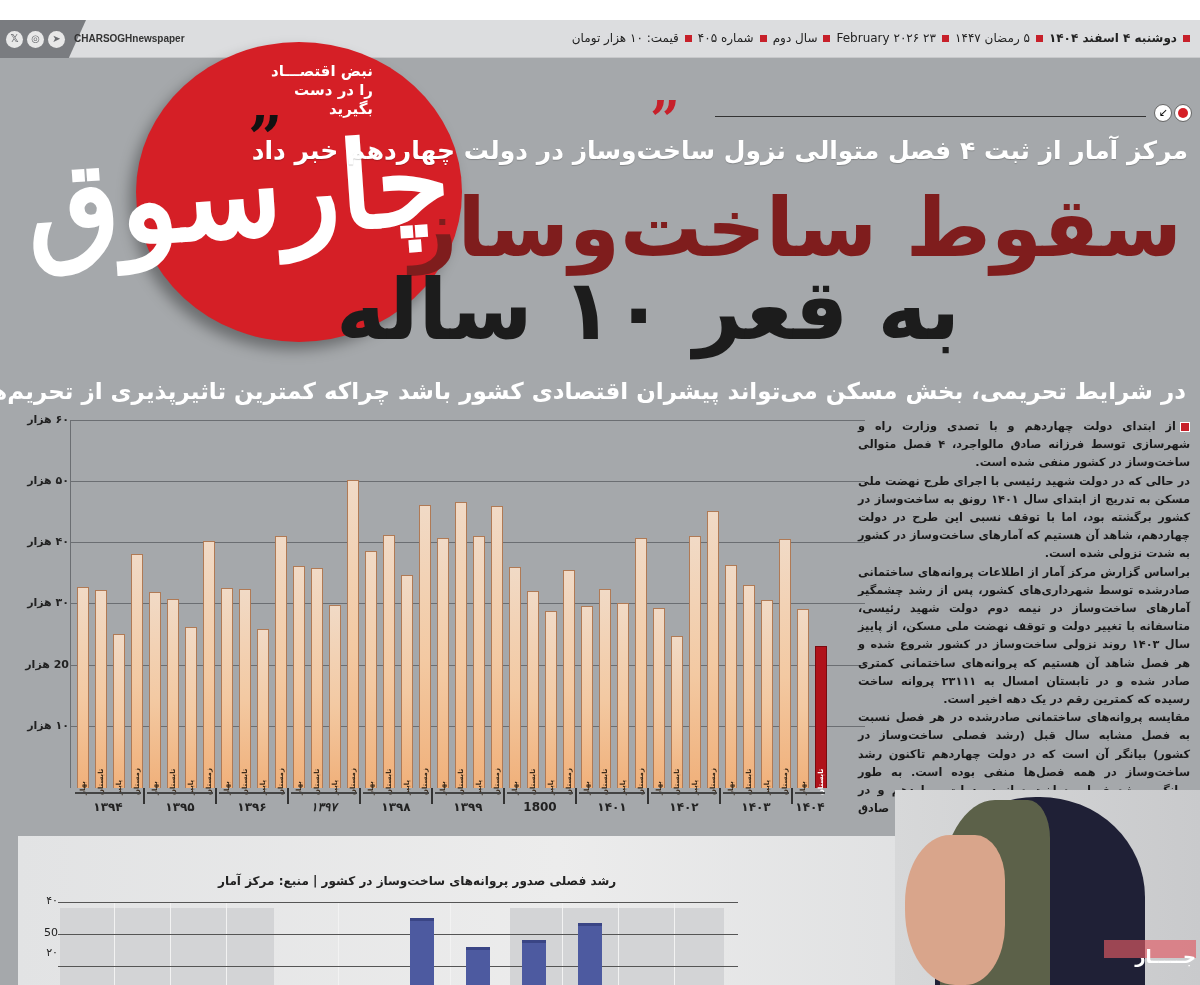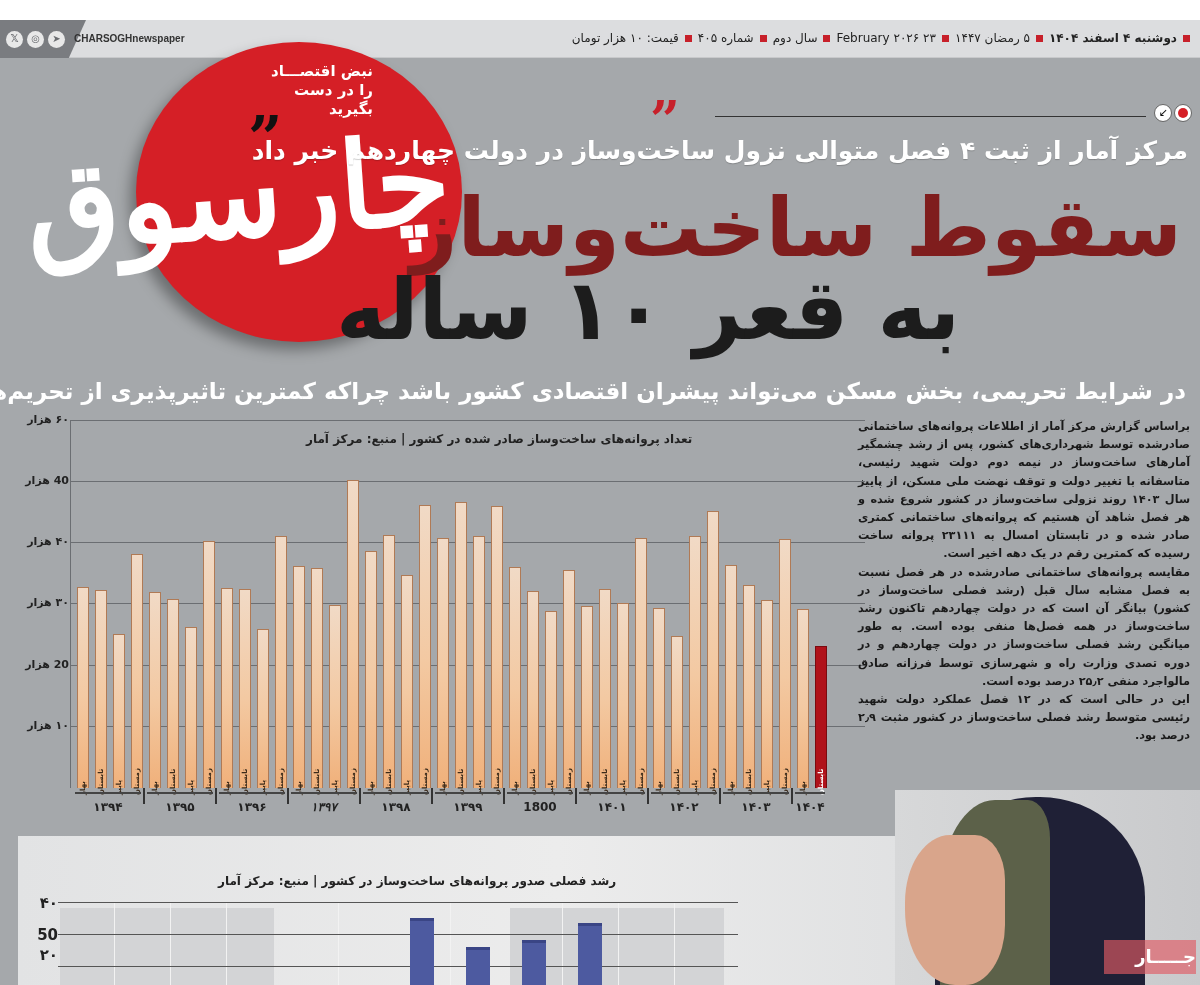--- a/index.html
+++ b/index.html
@@ -137,37 +137,37 @@
 
   
   .chart2 {
     position: absolute; left: 18px; top: 836px; width: 900px; height: 150px;
     background: linear-gradient(to right, #e2e3e4, #ececec 60%, #e0e1e2);
     padding-left: 29px;
   }
   .chart2-title {
     position: absolute; left: 200px; top: 38px; direction: rtl; font-size: 12px; font-weight: bold; color: #222; white-space: nowrap;
   }
-  .c2-ylab { position: absolute; left: 18px; width: 22px; text-align: right; font-size: 15px; font-weight: bold; color: #222; }
+  .c2-ylab { position: absolute; left: 18px; width: 22px; text-align: right; font-size: 11px; font-weight: normal; color: #222; }
   .c2-grid { position: absolute; left: 40px; width: 680px; height: 1px; background: #555; }
   .c2-shade { position: absolute; background: #d3d4d6; }
   .c2-vline { position: absolute; top: 66px; width: 1px; height: 90px; background: #f2f2f2; }
   .c2-bar { position: absolute; width: 24px; background: #4d5aa0; border-top: 3px solid #3a4585; }
 
   
   .photo { position: absolute; left: 895px; top: 790px; width: 305px; height: 195px; overflow: hidden;
     background: linear-gradient(to right, #d7d8d9, #c9cacc); }
   .hijab { position: absolute; left: 935px; top: 797px; width: 210px; height: 200px; background: #1f2036;
     border-radius: 48% 50% 0 0; }
   .scarf { position: absolute; left: 940px; top: 800px; width: 110px; height: 190px; background: #5c6149;
     border-radius: 50% 20% 0 0; }
   .face { position: absolute; left: 905px; top: 835px; width: 100px; height: 150px; background: #d9a58b;
     border-radius: 45% 30% 40% 50%; }
   .watermark {
-    position: absolute; right: 4px; top: 940px; width: 92px; height: 34px; background: rgba(224,90,100,0.65);
+    position: absolute; right: 4px; top: 940px; width: 92px; height: 18px; background: rgba(224,90,100,0.65);
     color: #fff; font-size: 18px; font-weight: bold; line-height: 34px; direction: rtl; padding-left: 48px;
   }
 </style>
 </head>
 <body>
 
 <div class="topstrip"></div>
 <div class="header-bar"></div>
 
 <div class="social-box">
@@ -206,33 +206,32 @@
 <div class="kicker-quote">”</div>
 <div class="arrow-icon">↙</div>
 <div class="rec-icon"></div>
 <div class="kicker">مرکز آمار از ثبت ۴ فصل متوالی نزول ساخت‌وساز در دولت چهاردهم خبر داد</div>
 <div class="headline-red">سقوط ساخت‌وساز</div>
 <div class="headline-black">به قعر ۱۰ ساله</div>
 <div class="subhead">در شرایط تحریمی، بخش مسکن می‌تواند پیشران اقتصادی کشور باشد چراکه کمترین تاثیرپذیری از تحریم‌ها را دارد</div>
 
 <div class="chart1">
   <div class="ylab" style="top:3px">۶۰ هزار</div>
-  <div class="ylab" style="top:64px">40 هزار</div>
+  <div class="ylab" style="top:64px">۵۰ هزار</div>
   <div class="ylab" style="top:125px">۴۰ هزار</div>
   <div class="ylab" style="top:186px">۳۰ هزار</div>
   <div class="ylab" style="top:248px">20 هزار</div>
   <div class="ylab" style="top:309px">۱۰ هزار</div>
   <div class="gridline" style="top:10px"></div>
   <div class="gridline" style="top:71px"></div>
   <div class="gridline" style="top:132px"></div>
   <div class="gridline" style="top:193px"></div>
   <div class="gridline" style="top:255px"></div>
   <div class="gridline" style="top:316px"></div>
   <div class="yaxis"></div>
-  <div class="chart1-title">تعداد پروانه‌های ساخت‌وساز صادر شده در کشور | منبع: مرکز آمار</div>
   <div class="bars" id="bars1">
       <div class="bar" style="left: 5px; height: 201.173px;">
         <span>بهار</span>
       </div>
       <div class="bar" style="left: 23px; height: 198.107px;">
         <span>تابستان</span>
       </div>
       <div class="bar" style="left: 41px; height: 153.947px;">
         <span>پاییز</span>
       </div>
@@ -406,20 +405,22 @@
       <div class="year-sep" style="left: 647px;"></div>
       <div class="year-group" style="left: 723px; width: 30px;">
         <div class="uline"></div>
         <div class="ylbl">۱۴۰۴</div>
       </div>
       <div class="year-sep" style="left: 719px;"></div>
     </div>
 </div>
 
 <div class="article">
+  <p><span class="bullet-icon"></span><span>از ابتدای دولت چهاردهم و با تصدی وزارت راه و شهرسازی توسط فرزانه صادق مالواجرد، ۴ فصل متوالی ساخت‌وساز در کشور منفی شده است.</span></p>
+  <p>در حالی که در دولت شهید رئیسی با اجرای طرح نهضت ملی مسکن به تدریج از ابتدای سال ۱۴۰۱ رونق به ساخت‌وساز در کشور برگشته بود، اما با توقف نسبی این طرح در دولت چهاردهم، شاهد آن هستیم که آمارهای ساخت‌وساز در کشور به شدت نزولی شده است.</p>
   <p>براساس گزارش مرکز آمار از اطلاعات پروانه‌های ساختمانی صادرشده توسط شهرداری‌های کشور، پس از رشد چشمگیر آمارهای ساخت‌وساز در نیمه دوم دولت شهید رئیسی، متاسفانه با تغییر دولت و توقف نهضت ملی مسکن، از پاییز سال ۱۴۰۳ روند نزولی ساخت‌وساز در کشور شروع شده و هر فصل شاهد آن هستیم که پروانه‌های ساختمانی کمتری صادر شده و در تابستان امسال به ۲۳۱۱۱ پروانه ساخت رسیده که کمترین رقم در یک دهه اخیر است.</p>
   <p>مقایسه پروانه‌های ساختمانی صادرشده در هر فصل نسبت به فصل مشابه سال قبل (رشد فصلی ساخت‌وساز در کشور) بیانگر آن است که در دولت چهاردهم تاکنون رشد ساخت‌وساز در همه فصل‌ها منفی بوده است. به طور میانگین رشد فصلی ساخت‌وساز در دولت چهاردهم و در دوره تصدی وزارت راه و شهرسازی توسط فرزانه صادق مالواجرد منفی ۲۵٫۲ درصد بوده است.</p>
   <p>این در حالی است که در ۱۲ فصل عملکرد دولت شهید رئیسی متوسط رشد فصلی ساخت‌وساز در کشور مثبت ۲٫۹ درصد بود.</p>
 </div>
 
 <div class="chart2">
   <div class="chart2-title">رشد فصلی صدور پروانه‌های ساخت‌وساز در کشور | منبع: مرکز آمار</div>
   <div class="c2-shade" style="left:42px; top:72px; width:214px; height:80px;"></div>
   <div class="c2-shade" style="left:492px; top:72px; width:214px; height:80px;"></div>
   <div class="c2-vline" style="left:96px"></div>

